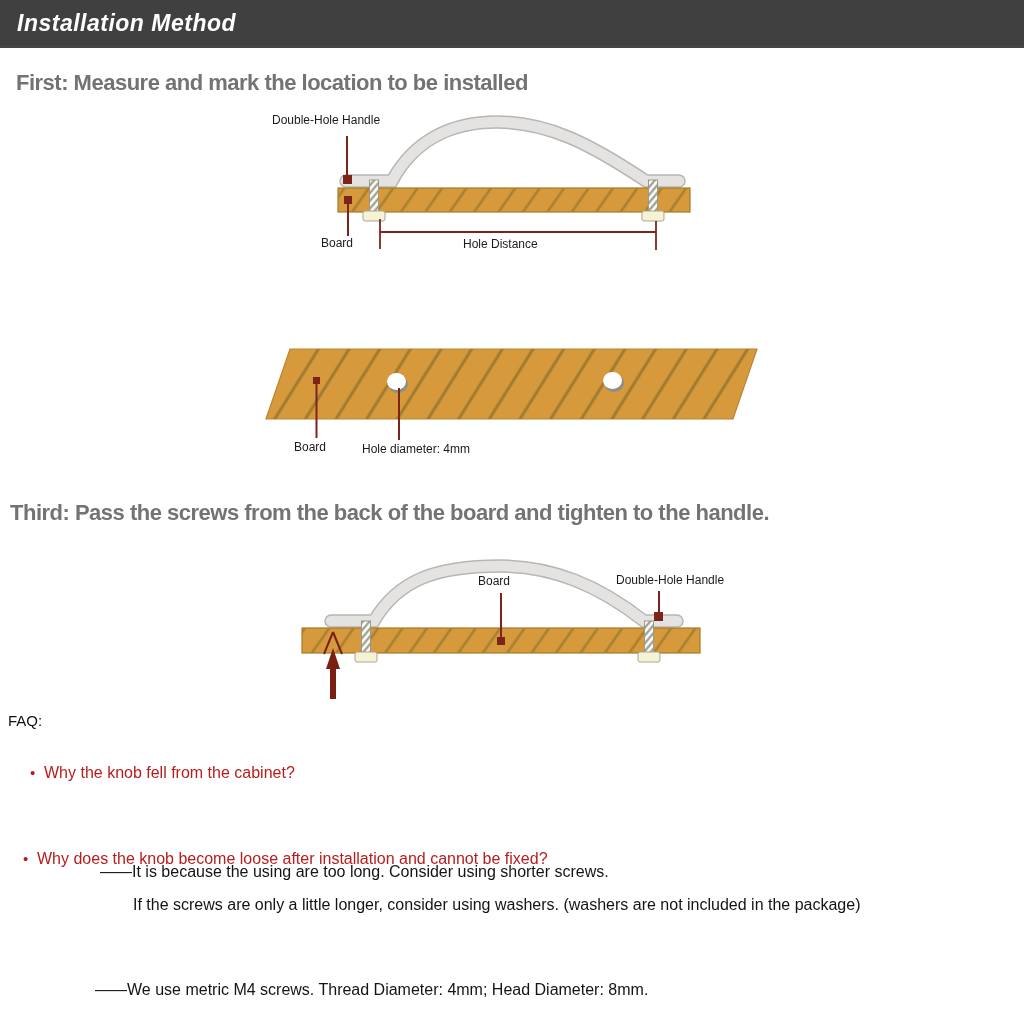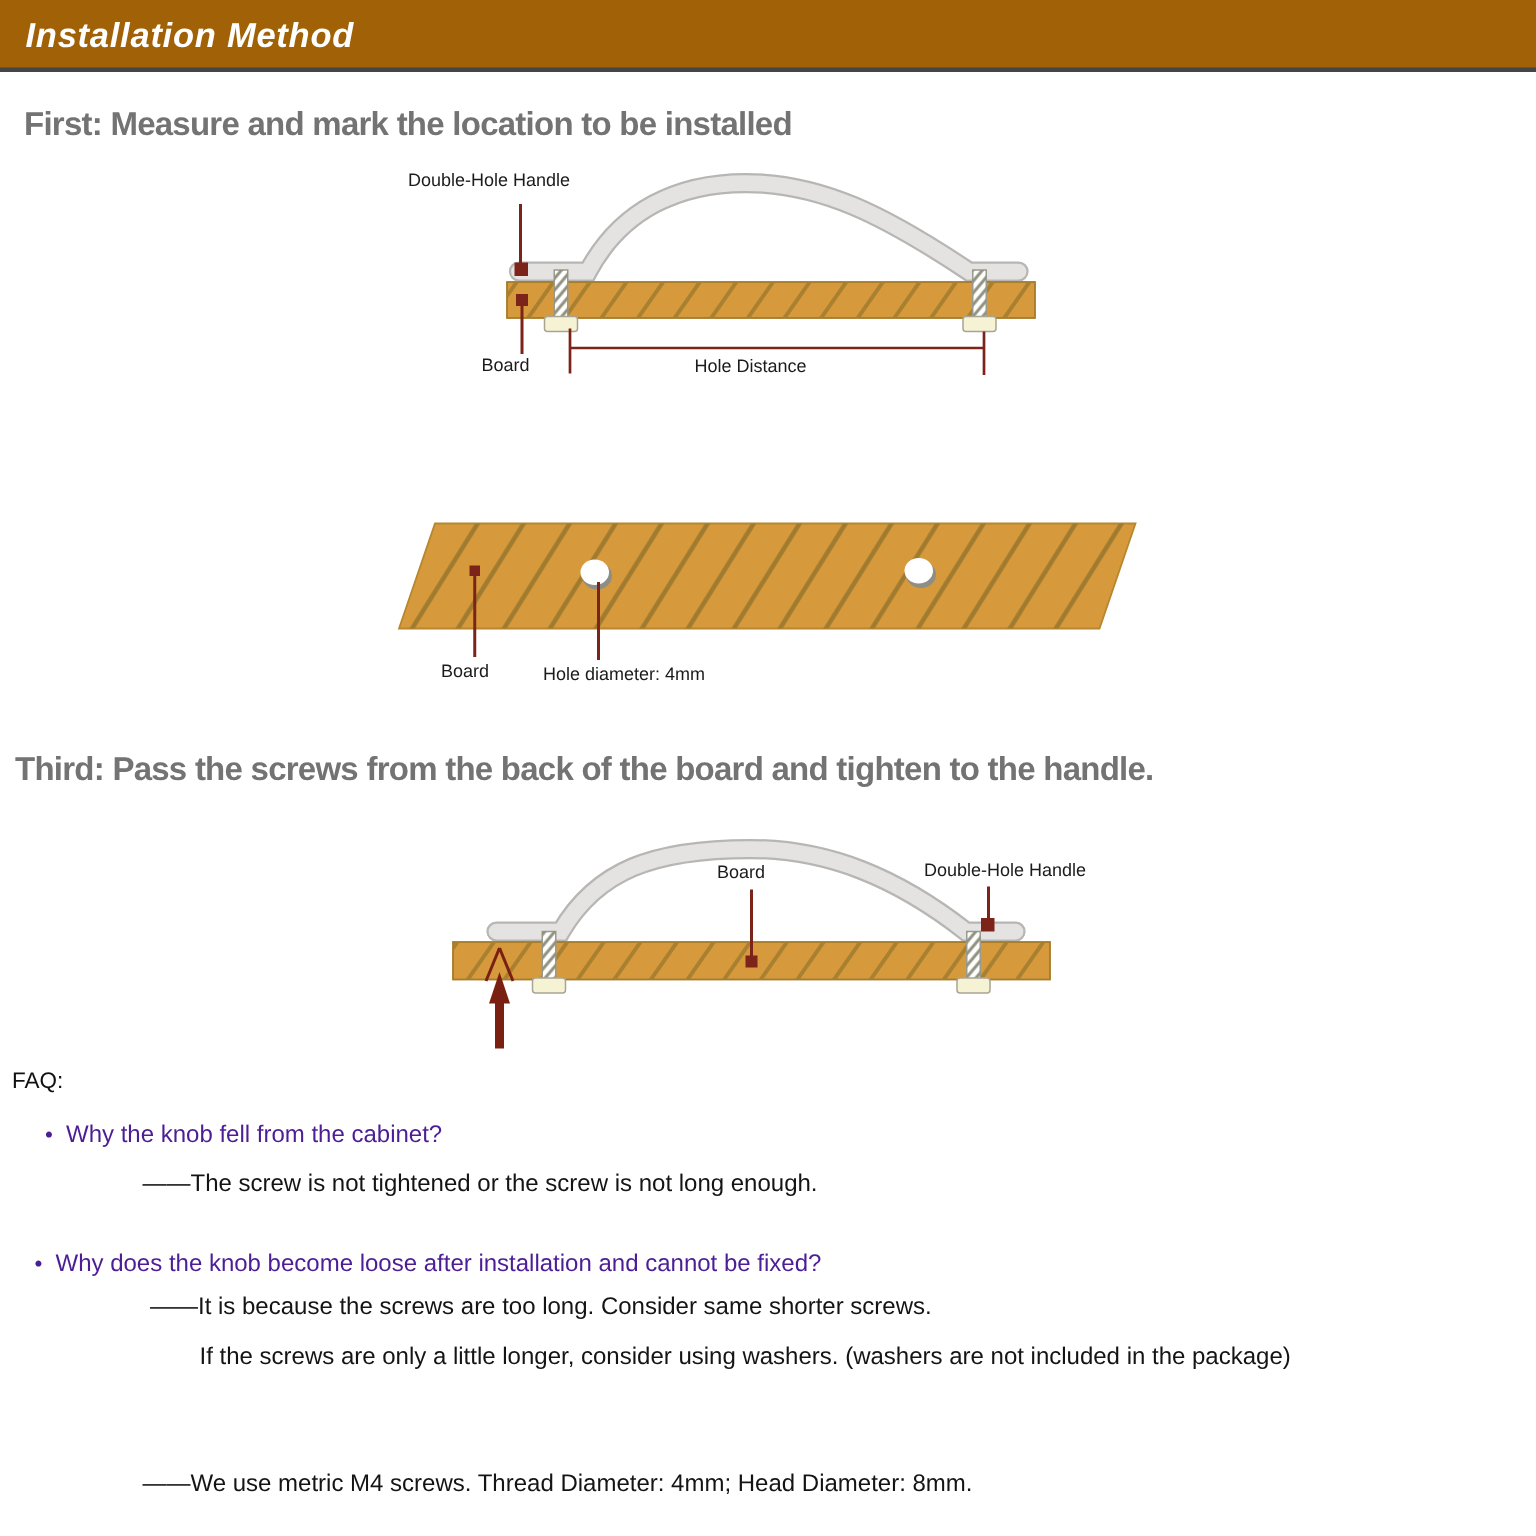--- a/index.html
+++ b/index.html
@@ -1,38 +1,38 @@
 <!DOCTYPE html>
 <html><head>
 <meta charset="utf-8">
 <style>
   html,body{margin:0;padding:0;background:#fff;}
   #canvas{position:relative;width:1024px;height:1024px;background:#ffffff;overflow:hidden;
           font-family:"Liberation Sans",sans-serif;color:#161616;}
   .abs{position:absolute;}
   
-  .titlebar{left:0;top:0;width:1024px;height:48px;background:#a16207;border-bottom:3px solid #454545;box-sizing:border-box;}
+  .titlebar{left:0;top:0;width:1024px;height:48px;background:#404040;border-bottom:3px solid #454545;box-sizing:border-box;}
   .titlebar .title{position:absolute;left:17px;top:10px;font-size:23px;font-weight:bold;font-style:italic;color:#ffffff;letter-spacing:.5px;white-space:nowrap;}
   
   .h{font-size:22px;font-weight:bold;letter-spacing:-0.5px;color:#737373;white-space:nowrap;}
   .h1{left:16px;top:70px;}
   .h2{left:8px;top:287px;}
   .h3{left:10px;top:500px;}
   
   .dlabel{font-size:12px;color:#1b1b1b;white-space:nowrap;}
   .lbl-d1-handle{left:272px;top:113px;}
   .lbl-d1-board{left:321px;top:236px;}
   .lbl-d1-dist{left:463px;top:237px;}
   .lbl-d2-board{left:294px;top:440px;}
   .lbl-d2-diam{left:362px;top:442px;text-align:right;}
   .lbl-d3-board{left:478px;top:574px;}
   .lbl-d3-handle{left:616px;top:573px;}
   
   .faq-label{left:8px;top:712px;font-size:15px;color:#111;}
-  .faq-q{font-size:16px;color:#4c1d95;white-space:nowrap;}
+  .faq-q{font-size:16px;color:#b91c1c;white-space:nowrap;margin-top:16px;}
   .faq-q .bullet{display:inline-block;width:14px;font-size:15px;}
   .faq-a{font-size:16px;color:#141414;white-space:nowrap;}
   .q1{left:30px;top:748px;}
   .a1{left:95px;top:781px;}
   .q2{left:23px;top:834px;}
   .a2{left:100px;top:863px;}
   .a2b{left:133px;top:896px;}
   .q3{left:23px;top:945px;}
   .a3{left:95px;top:981px;}
   svg{display:block;}
@@ -153,23 +153,22 @@
   <div class="abs dlabel lbl-d2-diam">Hole diameter: 4mm</div>
 
   <div class="abs dlabel lbl-d3-board">Board</div>
   <div class="abs dlabel lbl-d3-handle">Double-Hole Handle</div>
 
   <div class="abs faq-label">FAQ:</div>
 
   <div class="abs faq-q q1">
     <span class="bullet">•</span><span>Why the knob fell from the cabinet?</span>
   </div>
-  <div class="abs faq-a a1">——The screw is not tightened or the screw is not long enough.</div>
 
   <div class="abs faq-q q2">
     <span class="bullet">•</span><span>Why does the knob become loose after installation and cannot be fixed?</span>
   </div>
-  <div class="abs faq-a a2">——It is because the screws are too long. Consider same shorter screws.</div>
+  <div class="abs faq-a a2">——It is because the using are too long. Consider using shorter screws.</div>
   <div class="abs faq-a a2b">If the screws are only a little longer, consider using washers. (washers are not included in the package)</div>
 
   <div class="abs faq-a a3">——We use metric M4 screws. Thread Diameter: 4mm; Head Diameter: 8mm.</div>
 
 </div>
 
 </body></html>

